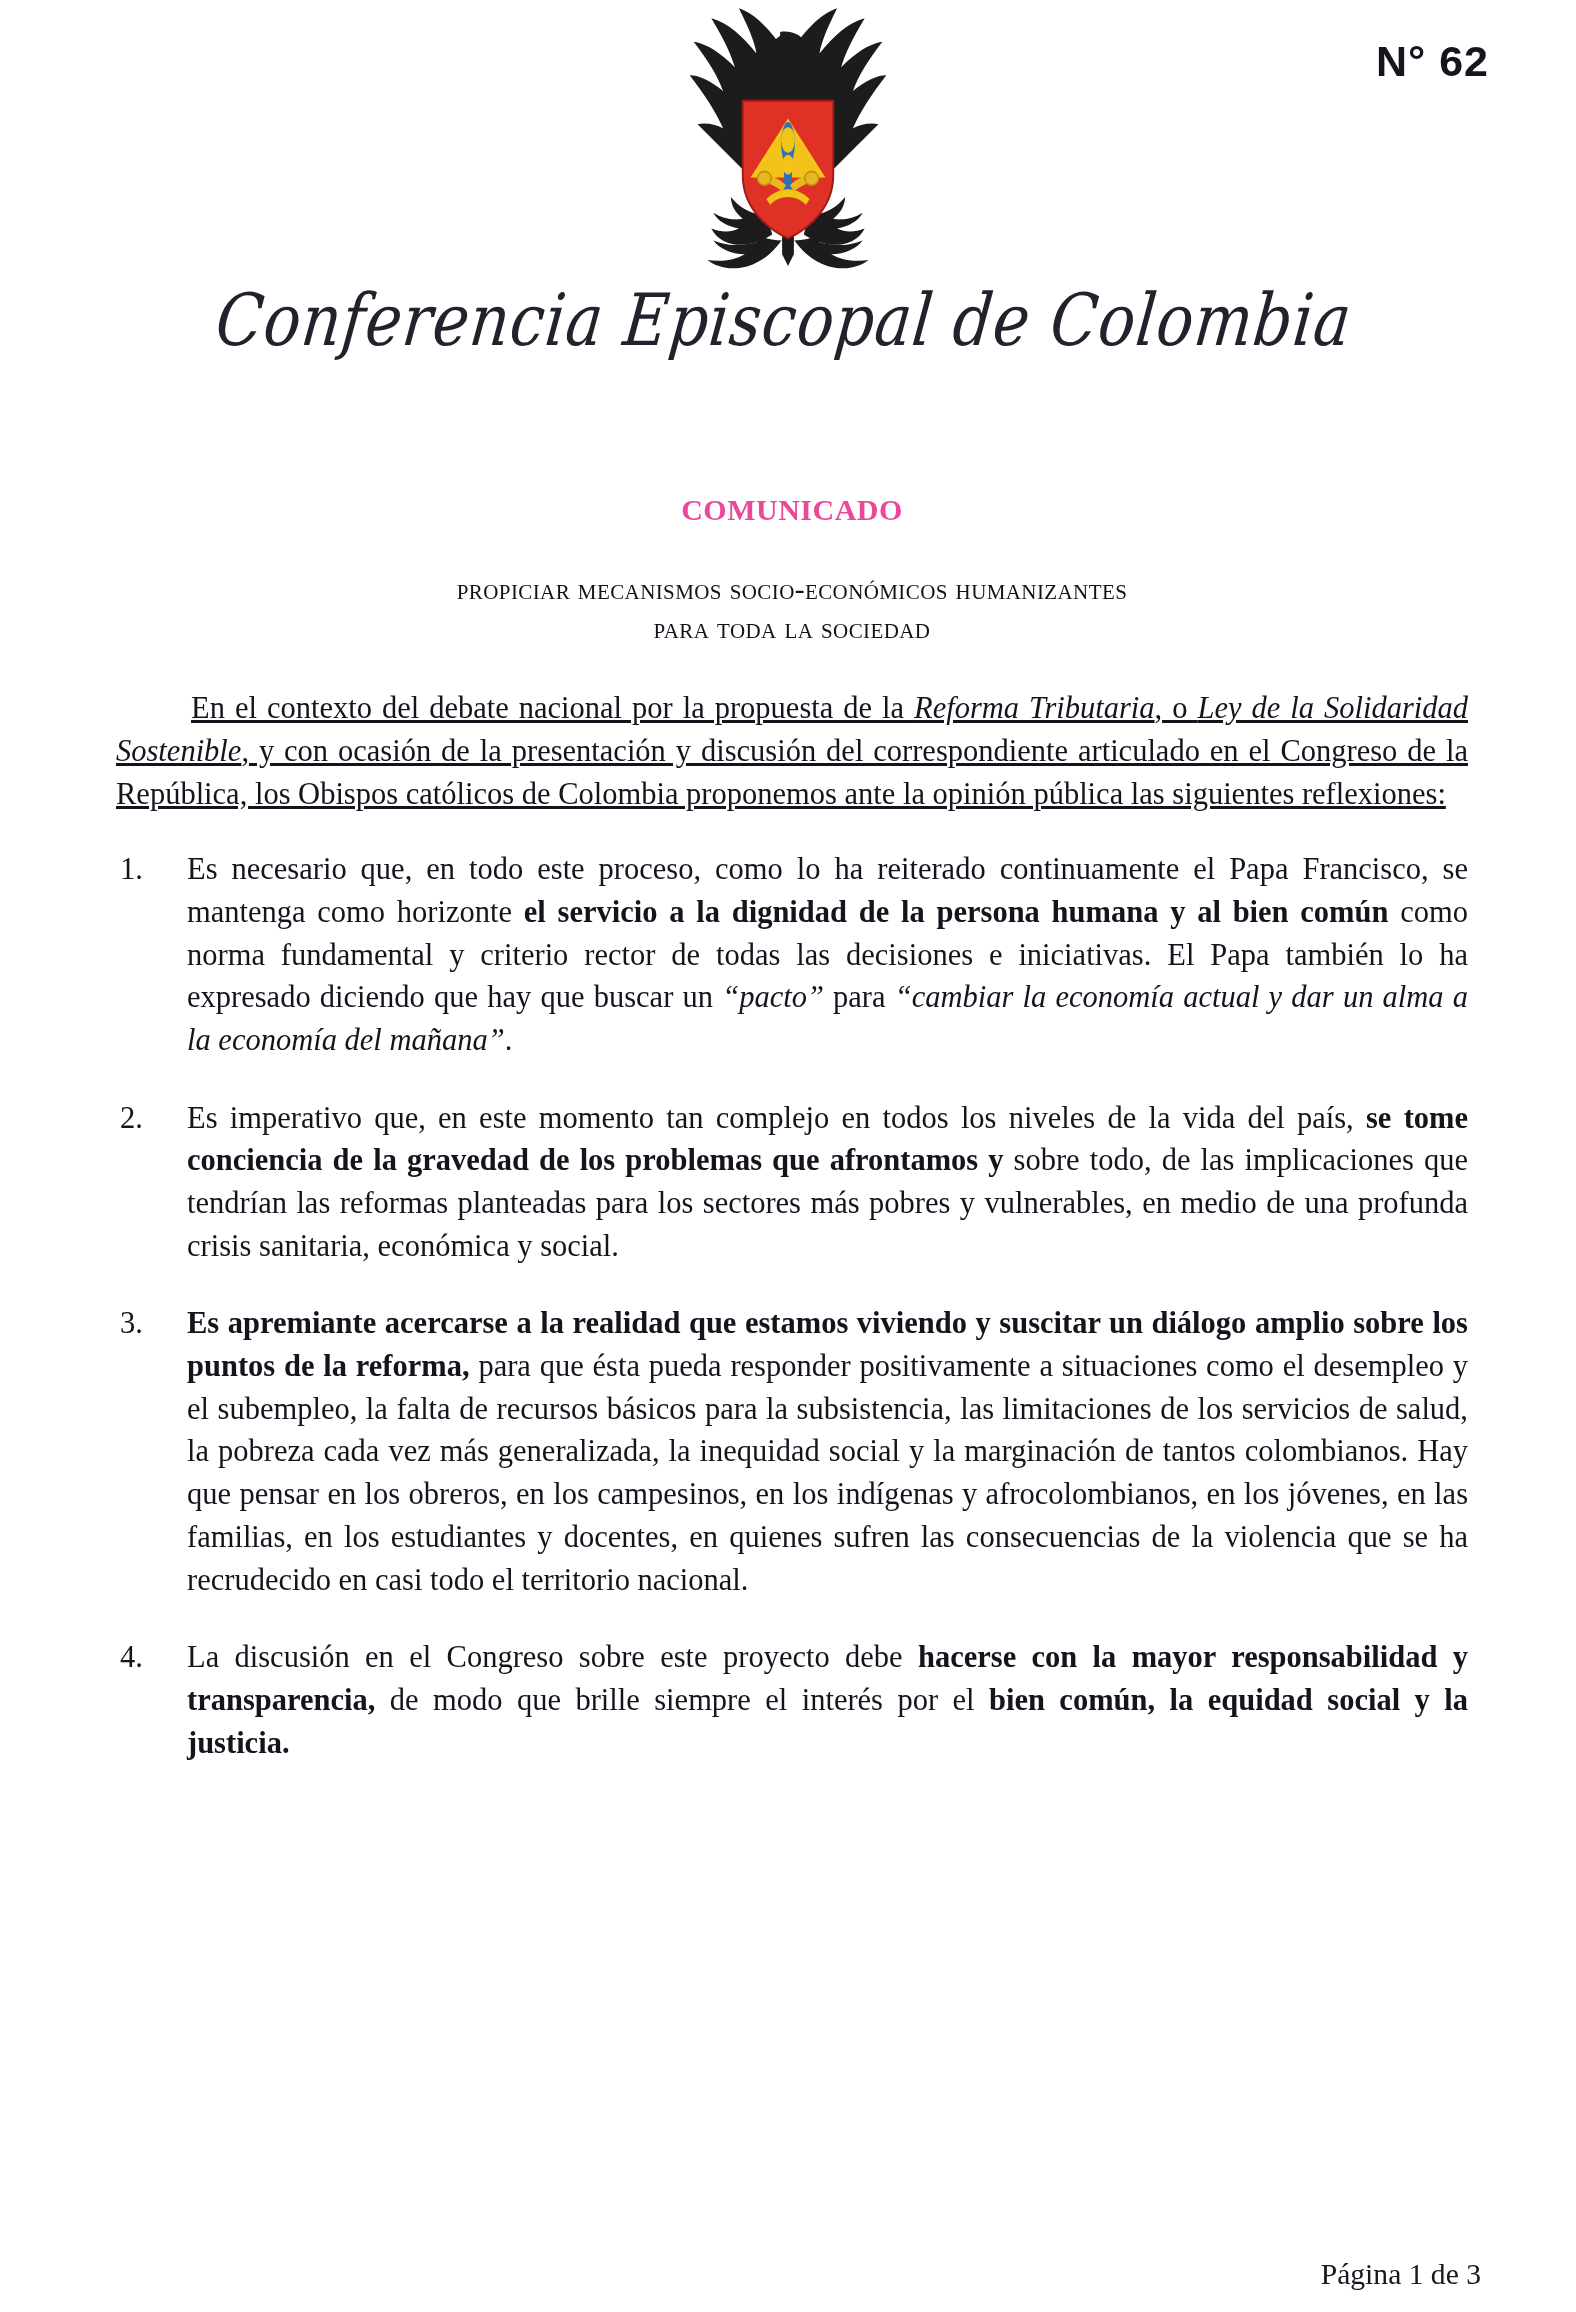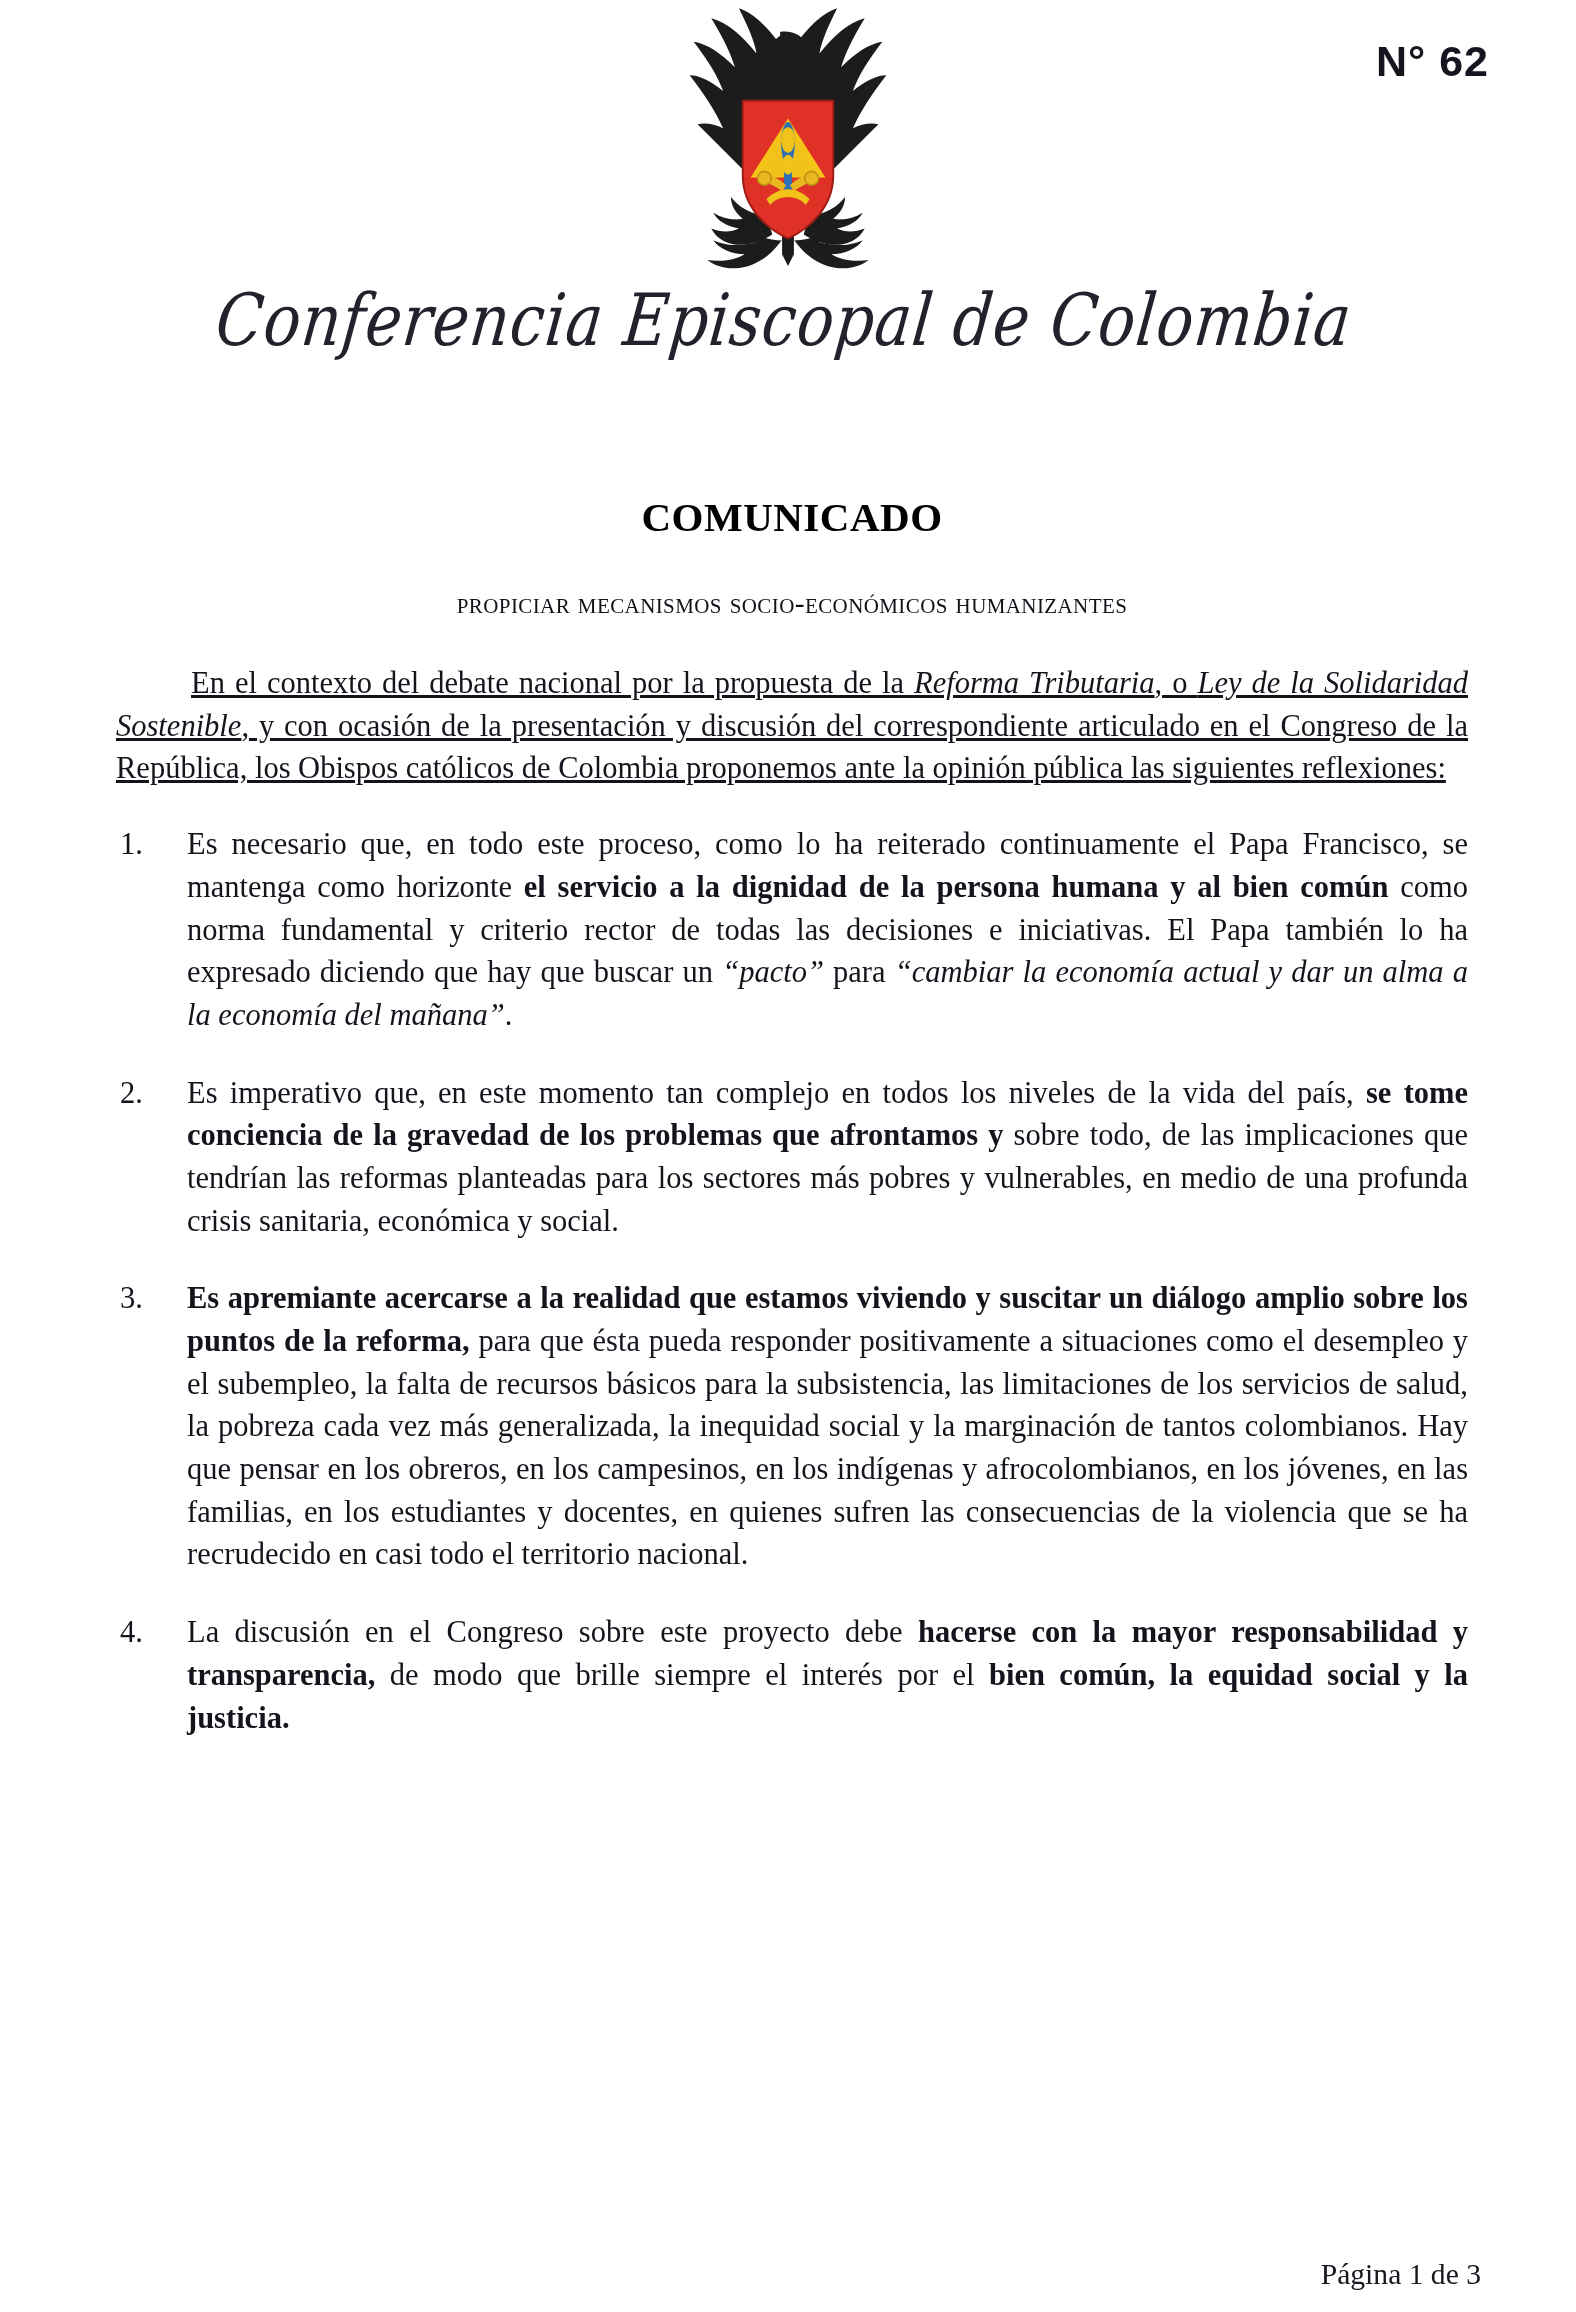--- a/index.html
+++ b/index.html
@@ -64,24 +64,24 @@
   .sheet {
     position: absolute;
     left: 116px;
     top: 0;
     width: 1352px;
   }
 
   .doc-title {
     text-align: center;
     font-weight: bold;
-    font-size: 41px;
+    font-size: 30px;
     letter-spacing: 0.5px;
     margin-top: 493px;
-    color: #000000;
+    color: #ec4899;
   }
 
   .doc-subtitle {
     text-align: center;
     font-weight: normal;
     font-size: 29.6px;
     font-variant: small-caps;
     text-transform: lowercase;
     line-height: 1.32;
     letter-spacing: 0.4px;
@@ -206,20 +206,21 @@
 
   <div class="wordmark">Conferencia Episcopal de Colombia</div>
 </div>
 
 <div class="sheet">
 
   <div class="doc-title">COMUNICADO</div>
 
   <div class="doc-subtitle">
     <span class="l1">Propiciar mecanismos socio-económicos humanizantes</span>
+    <span class="l2">para toda la sociedad</span>
   </div>
 
   <p class="lead"><span>En el contexto del debate nacional por la propuesta de la </span><i>Reforma Tributaria</i><span>, o </span><i>Ley de la Solidaridad Sostenible</i><span>, y con ocasión de la presentación y discusión del correspondiente articulado en el Congreso de la República, los Obispos católicos de Colombia proponemos ante la opinión pública las siguientes reflexiones:</span></p>
 
   <ol class="points">
 
     <li><span class="num">1.</span><span>Es necesario que, en todo este proceso, como lo ha reiterado continuamente el Papa Francisco, se mantenga como horizonte </span><b>el servicio a la dignidad de la persona humana y al bien común</b><span> como norma fundamental y criterio rector de todas las decisiones e iniciativas.  El Papa también lo ha expresado diciendo que hay que buscar un </span><i>“pacto”</i><span> para </span><i>“cambiar la economía actual y dar un alma a la economía del mañana”</i><span>.</span></li>
 
     <li><span class="num">2.</span><span>Es imperativo que, en este momento tan complejo en todos los niveles de la vida del país, </span><b>se tome conciencia de la gravedad de los problemas que afrontamos y</b><span> sobre todo, de las implicaciones que tendrían las reformas planteadas para los sectores más pobres y vulnerables, en medio de una profunda crisis sanitaria, económica y social.</span></li>
 

